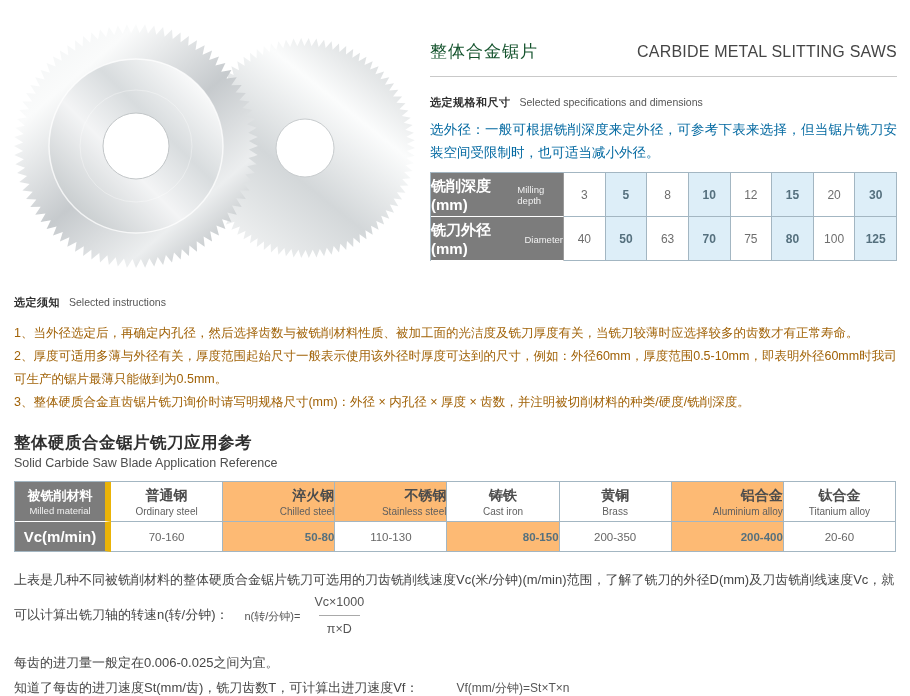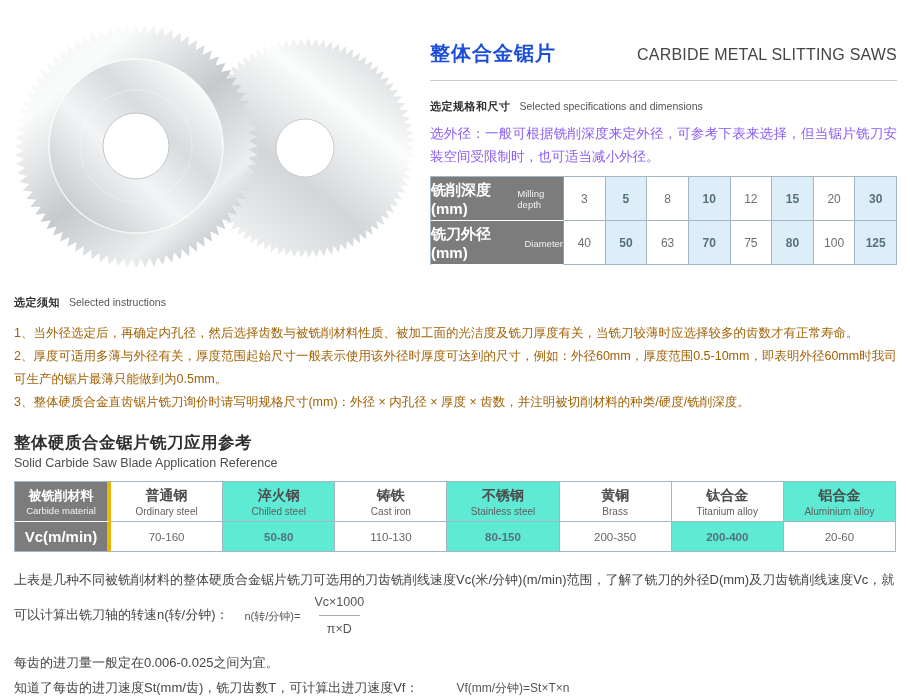--- a/index.html
+++ b/index.html
@@ -9,27 +9,27 @@
     font-family:"Liberation Sans","DejaVu Sans",sans-serif; color:#3c3c3c;
   }
 
   
   #blade-svg { position:absolute; left:2px; top:6px; }
 
   
   .right-col { position:absolute; left:430px; top:40px; width:467px; }
   .title-row { display:flex; justify-content:space-between; align-items:baseline;
                border-bottom:1px solid #c9c9c9; padding-bottom:13px; }
-  .title-cn { font-size:20px; font-weight:bold; color:#1d4ed8; letter-spacing:1px; }
+  .title-cn { font-size:17px; font-weight:normal; color:#14532d; letter-spacing:1px; }
   .title-en { font-size:16px; color:#454545; letter-spacing:0.2px; }
 
   .spec-head { margin-top:15px; }
   .h2-cn { font-size:11px; font-weight:bold; color:#2f2f2f; display:inline; letter-spacing:0.5px; }
   .h2-en { font-size:10.5px; color:#555; margin-left:9px; }
-  .intro { margin-top:8px; font-size:13.5px; line-height:23px; color:#8b5cf6; text-align:justify; }
+  .intro { margin-top:8px; font-size:13.5px; line-height:23px; color:#0369a1; text-align:justify; }
 
   .t1 { margin-top:8px; display:grid; grid-template-columns:133px repeat(8,1fr);
         grid-auto-rows:44px; border-left:1px solid #a3b6c2; border-top:1px solid #a3b6c2; }
   .t1 > div { border-right:1px solid #a3b6c2; border-bottom:1px solid #a3b6c2;
               display:flex; flex-direction:row; align-items:center; justify-content:center; }
   .t1 .hdr { background:#7c7c7c; border-right:1px solid #9a9a9a; border-bottom:1px solid #fff; }
   .t1 .hdr .cn { color:#fff; font-weight:bold; font-size:15px; }
   .t1 .hdr .en { color:#f1f1f1; font-size:9.5px; margin-top:1px; }
   .t1 .val { font-size:12px; color:#6e6e6e; }
   .t1 .hl  { background:#ddeef8; font-weight:bold; color:#55707e; }
@@ -41,29 +41,29 @@
 
   
   .app { position:absolute; left:14px; top:432px; width:882px; }
   .app-head-cn { font-size:16.5px; font-weight:bold; color:#2f2f2f; letter-spacing:0.5px; }
   .app-head-en { font-size:12.5px; color:#4e4e4e; margin-top:2px; }
 
   .t2 { margin-top:11px; display:grid; grid-template-columns:96px repeat(7,1fr);
         grid-template-rows:40px 30px; border-left:1px solid #a3b6c2; border-top:1px solid #a3b6c2; }
   .t2 > div { border-right:1px solid #a3b6c2; border-bottom:1px solid #a3b6c2;
               display:flex; flex-direction:column; align-items:center; justify-content:center; }
-  .t2 .gray { background:#7c7c7c; border-right:4px solid #eab308; }
+  .t2 .gray { background:#7c7c7c; border-right:6px solid #eab308; }
   .t2 .gray.top { border-bottom:1px solid #fff; }
   .t2 .gray .cn { color:#fff; font-weight:bold; font-size:13px; }
   .t2 .gray .en { color:#f1f1f1; font-size:9.5px; }
   .t2 .gray .vc { color:#fff; font-weight:bold; font-size:15px; }
   .t2 .mh .cn { font-size:14px; font-weight:bold; color:#4c4c4c; }
   .t2 .mh .en { font-size:10px; color:#5f5f5f; margin-top:1px; }
   .t2 .val { font-size:11.5px; color:#666; }
-  .t2 .hl  { background:#5eead4; }
+  .t2 .hl  { background:#fdba74;align-items:flex-end; }
   .t2 .hl.val { font-weight:bold; color:#55707e; }
 
   
   .notes { position:absolute; left:14px; top:569px; width:888px;
            font-size:13px; line-height:22px; color:#454545; }
   .frac-wrap { display:inline-flex; align-items:center; vertical-align:middle;
                margin-left:16px; color:#555; }
   .frac-lhs { font-size:11px; }
   .frac { display:inline-flex; flex-direction:column; align-items:center;
           font-size:12.5px; margin-left:6px; }
@@ -160,49 +160,49 @@
   </div>
 </div>
 
 <div class="app">
   <div class="app-head-cn">整体硬质合金锯片铣刀应用参考</div>
   <div class="app-head-en">Solid Carbide Saw Blade Application Reference</div>
 
   <div class="t2">
     <div class="gray top">
       <div class="cn">被铣削材料</div>
-      <div class="en">Carbide material</div>
+      <div class="en">Milled material</div>
     </div>
     <div class="mh">
         <div class="cn">普通钢</div>
         <div class="en">Ordinary steel</div>
       </div>
     <div class="mh hl">
         <div class="cn">淬火钢</div>
         <div class="en">Chilled steel</div>
       </div>
-    <div class="mh">
-        <div class="cn">铸铁</div>
-        <div class="en">Cast iron</div>
-      </div>
     <div class="mh hl">
         <div class="cn">不锈钢</div>
         <div class="en">Stainless steel</div>
       </div>
     <div class="mh">
+        <div class="cn">铸铁</div>
+        <div class="en">Cast iron</div>
+      </div>
+    <div class="mh">
         <div class="cn">黄铜</div>
         <div class="en">Brass</div>
-      </div>
-    <div class="mh">
-        <div class="cn">钛合金</div>
-        <div class="en">Titanium alloy</div>
       </div>
     <div class="mh hl">
         <div class="cn">铝合金</div>
         <div class="en">Aluminium alloy</div>
+      </div>
+    <div class="mh">
+        <div class="cn">钛合金</div>
+        <div class="en">Titanium alloy</div>
       </div>
 
     <div class="gray">
       <div class="vc">Vc(m/min)</div>
     </div>
     <div class="val">70-160</div>
     <div class="val hl">50-80</div>
     <div class="val">110-130</div>
     <div class="val hl">80-150</div>
     <div class="val">200-350</div>

